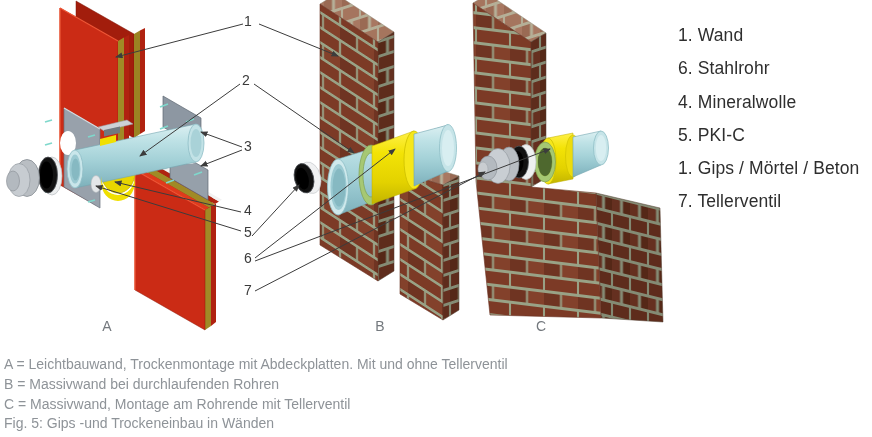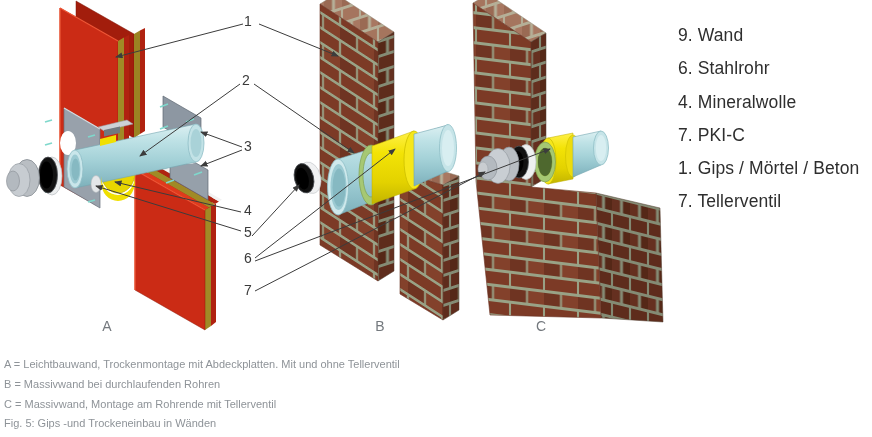--- a/index.html
+++ b/index.html
@@ -1,21 +1,21 @@
 <!DOCTYPE html>
 <html><head>
 <meta charset="utf-8">
 <style>
   html,body{margin:0;padding:0;background:#ffffff;}
   body{width:872px;height:437px;position:relative;overflow:hidden;
        font-family:"Liberation Sans","DejaVu Sans",sans-serif;}
   .stage{position:absolute;left:0;top:0;width:872px;height:437px;}
   .legend{position:absolute;left:678px;top:19px;color:#2e2e2e;font-size:17.5px;}
   .legend .li{height:33.3px;line-height:33.3px;white-space:nowrap;letter-spacing:0.1px;}
-  .captions{position:absolute;left:4px;top:355px;color:#8e9398;font-size:11px;}
+  .captions{position:absolute;left:4px;top:355px;color:#8e9398;font-size:14px;}
   .captions .cl{height:19.8px;line-height:19.8px;white-space:nowrap;}
   svg text{font-family:"Liberation Sans","DejaVu Sans",sans-serif;}
   .dlabel{font-size:14px;fill:#74797e;}
   .callout{font-size:14px;fill:#3a3a3a;}
 </style>
 </head>
 <body>
 
 <svg class="stage" viewBox="0 0 872 437">
   <defs>
@@ -257,24 +257,24 @@
   </g>
 
   <g text-anchor="middle">
     <text class="dlabel" x="107" y="331">A</text>
     <text class="dlabel" x="380" y="331">B</text>
     <text class="dlabel" x="541" y="331">C</text>
   </g>
 </svg>
 
 <div class="legend">
-  <div class="li">9. Wand</div>
+  <div class="li">1. Wand</div>
   <div class="li">6. Stahlrohr</div>
   <div class="li">4. Mineralwolle</div>
-  <div class="li">7. PKI-C</div>
+  <div class="li">5. PKI-C</div>
   <div class="li">1. Gips / Mörtel / Beton</div>
   <div class="li">7. Tellerventil</div>
 </div>
 
 <div class="captions">
   <div class="cl">A = Leichtbauwand, Trockenmontage mit Abdeckplatten. Mit und ohne Tellerventil</div>
   <div class="cl">B = Massivwand bei durchlaufenden Rohren</div>
   <div class="cl">C = Massivwand, Montage am Rohrende mit Tellerventil</div>
   <div class="cl">Fig. 5: Gips -und Trockeneinbau in Wänden</div>
 </div>

